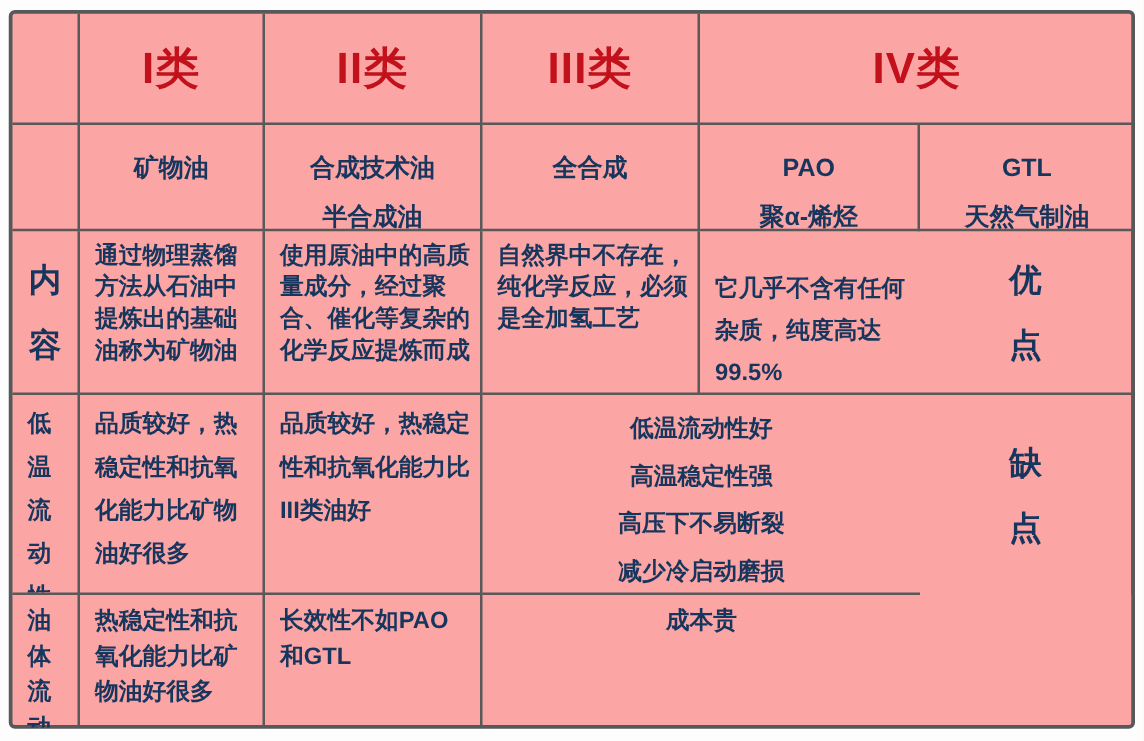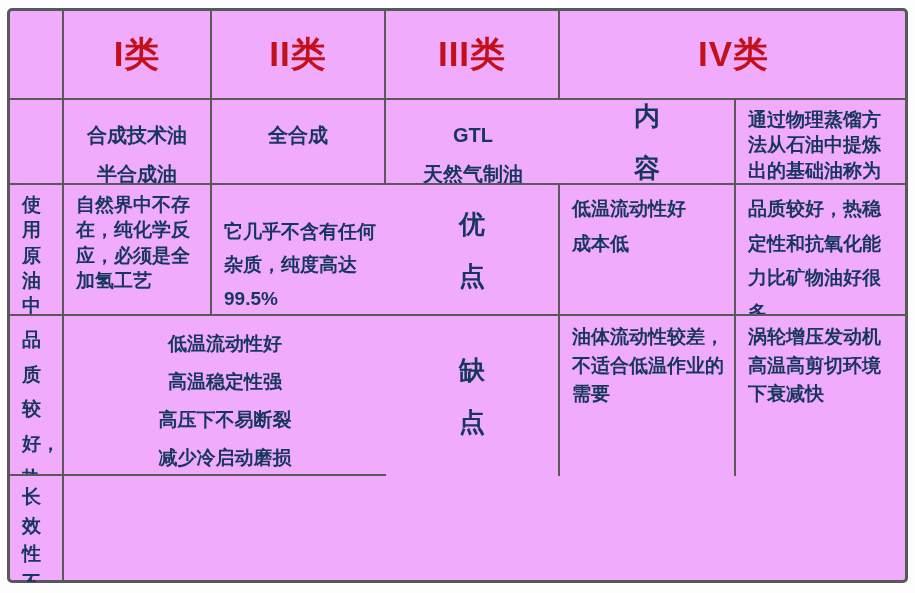--- a/index.html
+++ b/index.html
@@ -7,21 +7,21 @@
     width: 915px; height: 593px;
     background: #fdfdfd;
     font-family: "Liberation Sans", "DejaVu Sans", sans-serif;
     overflow: hidden;
   }
   .stage { padding: 8px 7px; }
   .oil-table {
     width: 901px; height: 575px;
     border: 3px solid #56585a;
     border-radius: 5px;
-    background: #f0abfc;
+    background: #fca5a5;
     display: grid;
     grid-template-columns: 54px 148px 174px 174px 176px 171px;
     grid-template-rows: 89px 85px 131px 160px 106px;
   }
   .cell {
     border-right: 2px solid #595959;
     border-bottom: 2px solid #595959;
     color: #17365d;
     font-weight: bold;
     overflow: hidden;
@@ -78,23 +78,26 @@
 <div class="stage">
   <div class="oil-table">
 
     <div class="cell"></div>
     <div class="cell class-header">I类</div>
     <div class="cell class-header">II类</div>
     <div class="cell class-header">III类</div>
     <div class="cell class-header span2c no-r">IV类</div>
 
     <div class="cell"></div>
+    <div class="cell name-cell">矿物油</div>
     <div class="cell name-cell">合成技术油
 半合成油</div>
     <div class="cell name-cell">全合成</div>
+    <div class="cell name-cell">PAO
+聚α-烯烃</div>
     <div class="cell name-cell no-r">GTL
 天然气制油</div>
 
     <div class="cell row-label">
       <div class="stack">内容</div>
     </div>
     <div class="cell body-cell lh-content">通过物理蒸馏方法从石油中提炼出的基础油称为矿物油</div>
     <div class="cell body-cell lh-content">使用原油中的高质量成分，经过聚合、催化等复杂的化学反应提炼而成</div>
     <div class="cell body-cell lh-content">自然界中不存在，纯化学反应，必须是全加氢工艺</div>
     <div class="cell body-cell lh-content no-r" style="padding-top:10px; line-height:1.75;margin-top:20px;">它几乎不含有任何杂质，纯度高达99.5%</div>
@@ -108,17 +111,18 @@
     <div class="cell body-cell lh-pros">品质较好，热稳定性和抗氧化能力比III类油好</div>
     <div class="cell body-cell center-cell pros-merged span2c no-r">低温流动性好
 高温稳定性强
 高压下不易断裂
 减少冷启动磨损</div>
 
     <div class="cell row-label no-b">
       <div class="stack">缺点</div>
     </div>
     <div class="cell body-cell lh-cons no-b">油体流动性较差，不适合低温作业的需要</div>
-    <div class="cell body-cell lh-cons no-b">涡轮增压发动机高温高剪切环境下衰减快</div>
+    <div class="cell body-cell lh-cons no-b">热稳定性和抗氧化能力比矿物油好很多</div>
     <div class="cell body-cell lh-cons no-b">长效性不如PAO和GTL</div>
+    <div class="cell body-cell center-cell cons-merged span2c no-r no-b">成本贵</div>
 
   </div>
 </div>
 
 </body></html>

